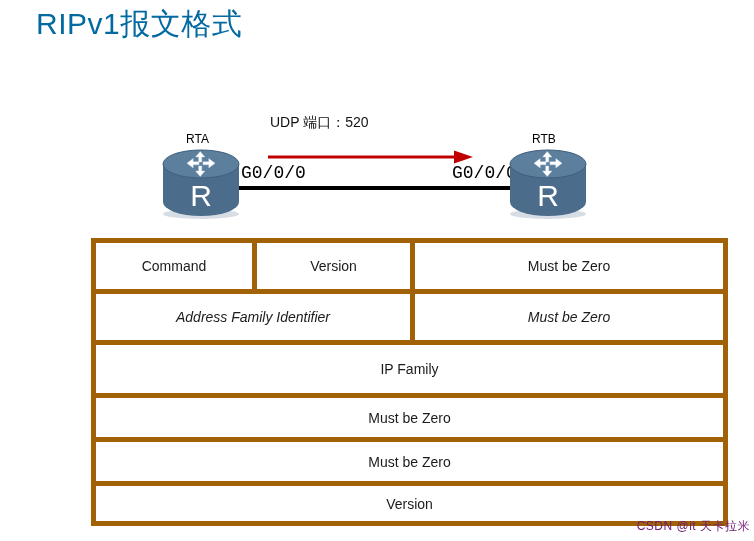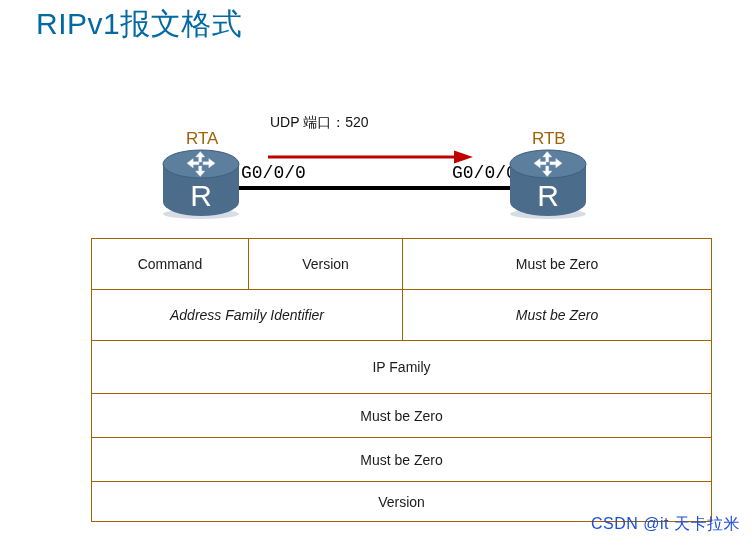--- a/index.html
+++ b/index.html
@@ -41,23 +41,23 @@
   .router {
     position: absolute;
     width: 82px;
     height: 74px;
   }
   #router-rta { left: 160px; top: 46px; }
   #router-rtb { left: 507px; top: 46px; }
 
   .router-label {
     position: absolute;
-    font-size: 17px;
+    font-size: 12px;
     line-height: 16px;
-    color: #a16207;
+    color: #000000;
     white-space: nowrap;
   }
   #router-rta-label { left: 186px; top: 31px; }
   #router-rtb-label { left: 532px; top: 31px; }
 
   .router-svg { display: block; width: 82px; height: 74px; }
 
   #link-line {
     position: absolute;
     left: 238px;
@@ -100,41 +100,41 @@
   
   #packet-table {
     position: absolute;
     left: 91px;
     top: 238px;
     width: 617px;
     border-collapse: collapse;
     table-layout: fixed;
   }
   #packet-table td {
-    border: 1px solid #a16207;
+    border: 5px solid #a16207;
     text-align: center;
     vertical-align: middle;
     font-size: 14px;
     color: #1b1b1b;
     padding: 0;
   }
   .r1 { height: 51px; }
   .r2 { height: 51px; font-style: italic; }
   .r3 { height: 53px; }
   .r4 { height: 44px; }
   .r5 { height: 44px; }
   .r6 { height: 40px; }
 
   
   #watermark {
     position: absolute;
-    right: 14px;
+    right: 4px;
     bottom: 6px;
-    font-size: 16px;
-    color: #1d4ed8;
+    font-size: 12px;
+    color: #701a75;
     white-space: nowrap;
     letter-spacing: 0.5px;
   }
 </style>
 </head>
 <body>
 
 <div id="slide-title">RIPv1报文格式</div>
 
 <div id="network-diagram">

